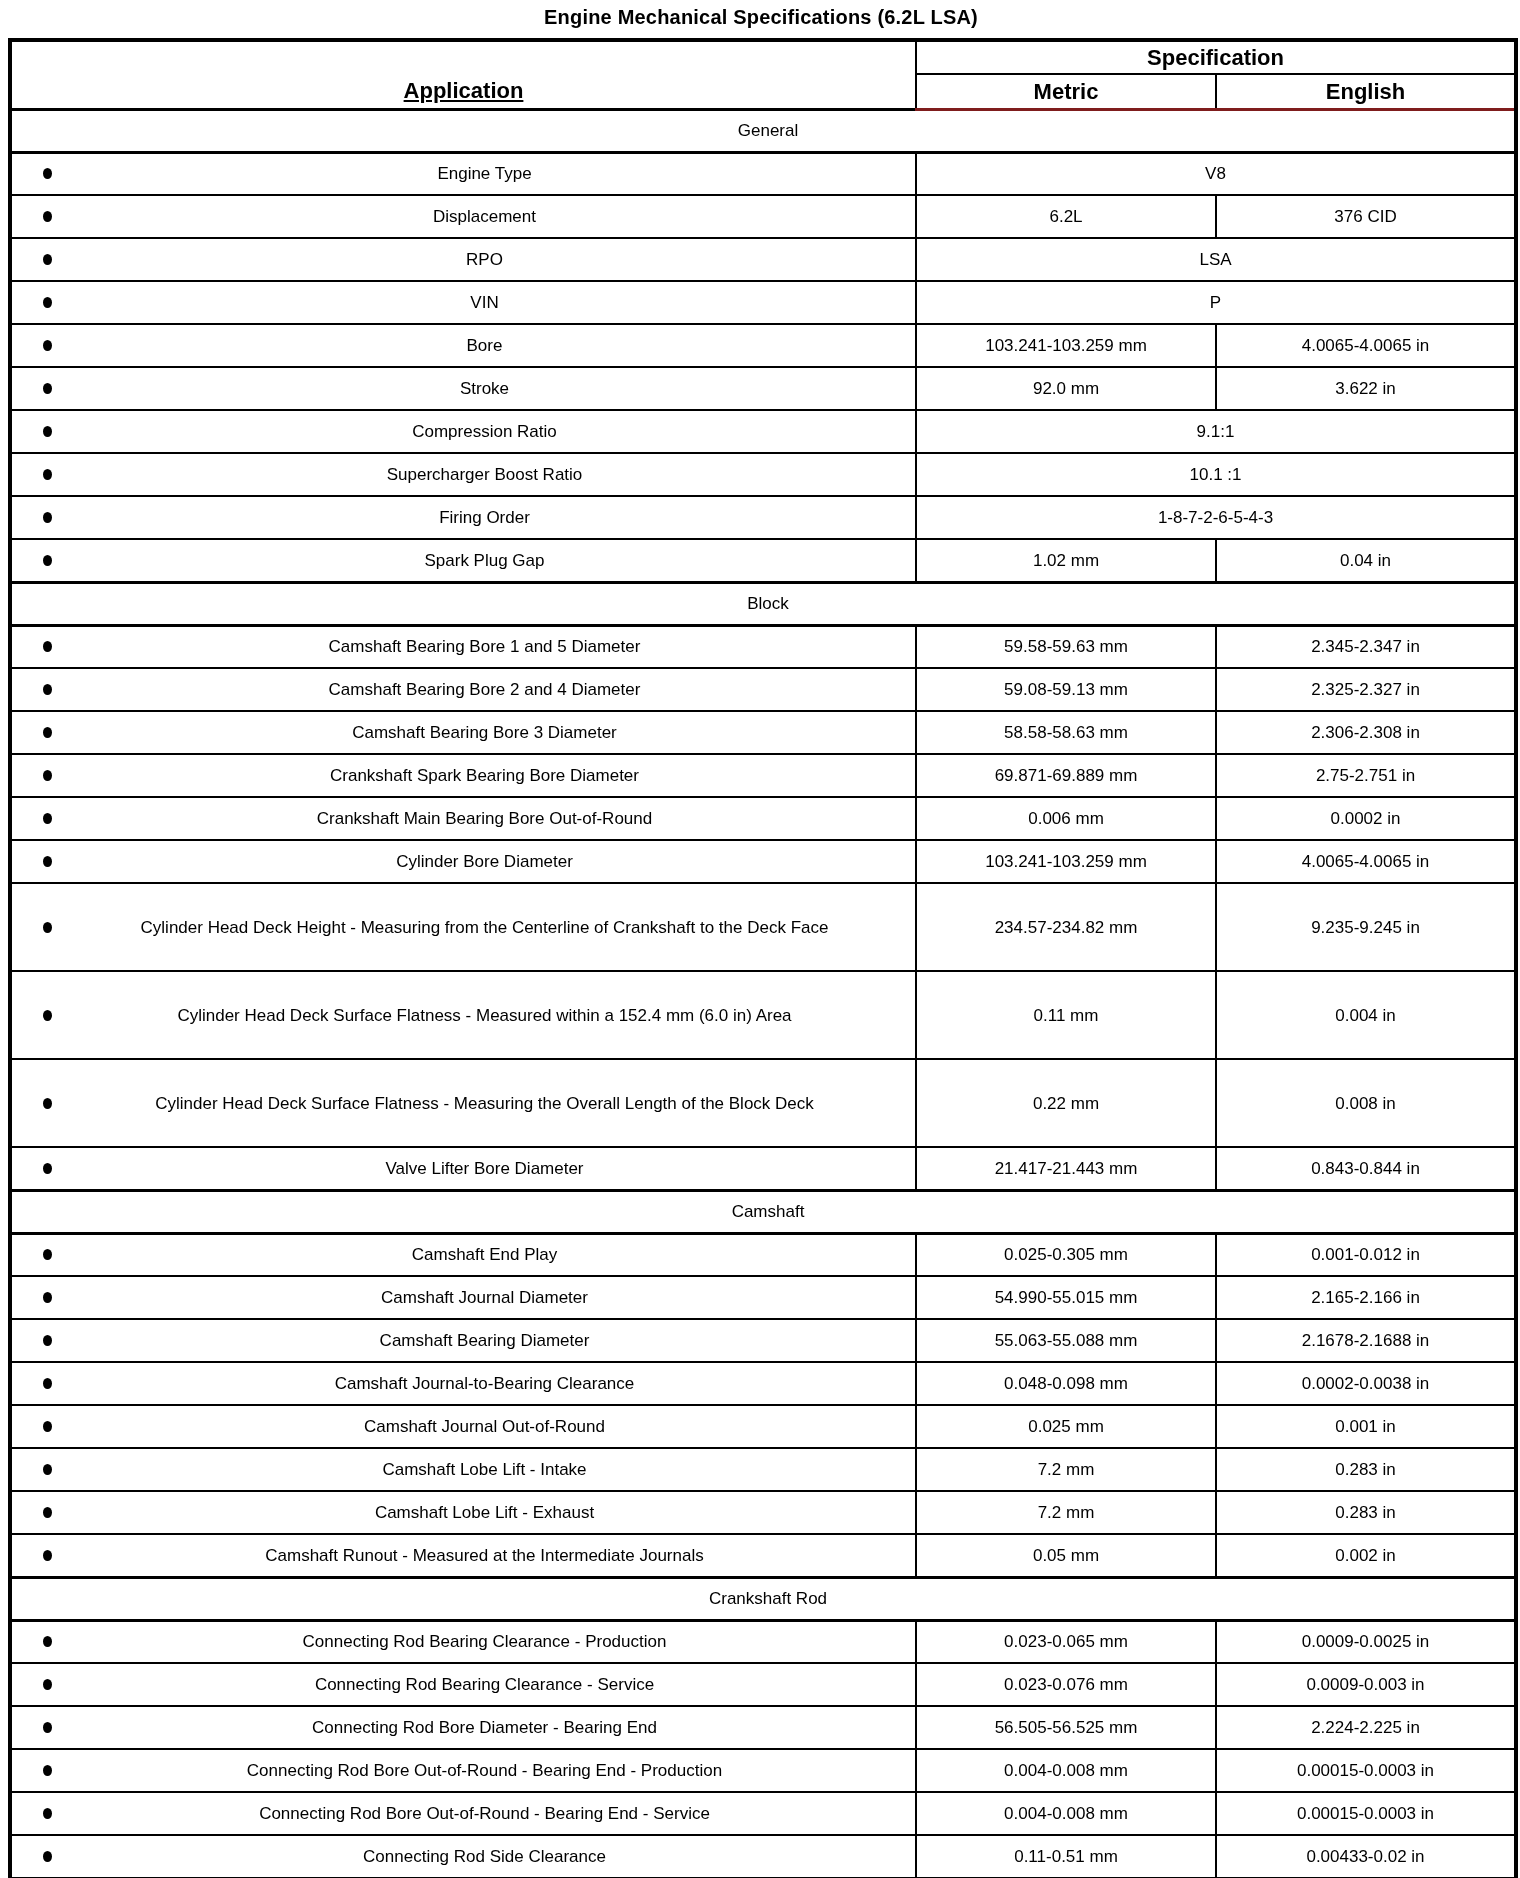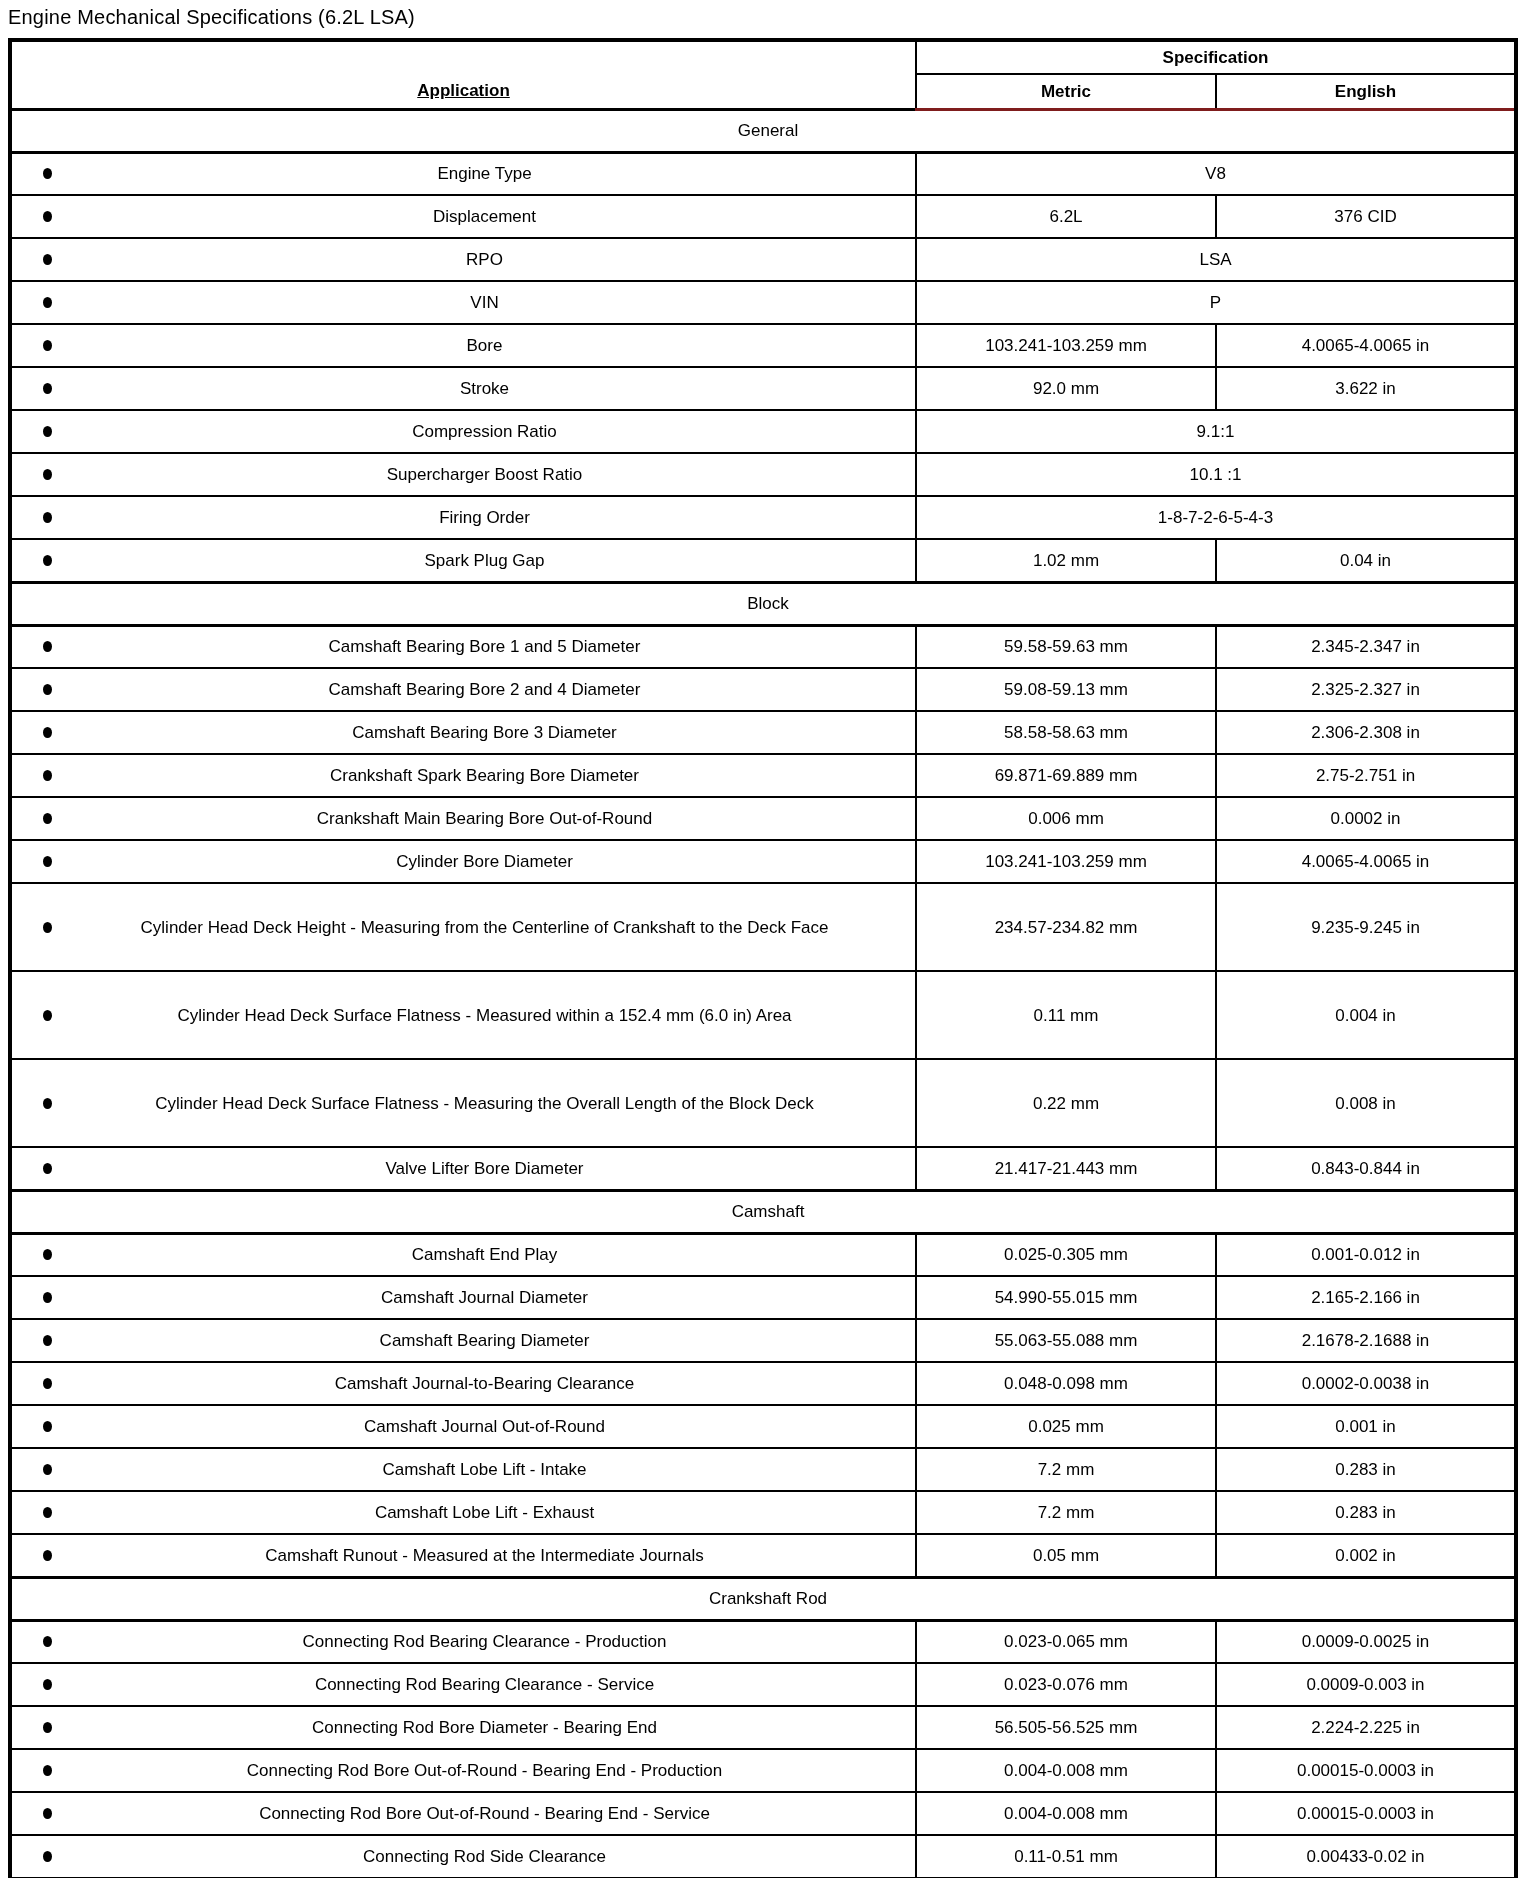--- a/index.html
+++ b/index.html
@@ -14,23 +14,23 @@
     background: #ffffff;
     font-family: "Liberation Sans", "DejaVu Sans", sans-serif;
     color: #000000;
     overflow: hidden;
   }
   .doc-title {
     position: absolute;
     top: 6px;
     left: 8px;
     width: 1506px;
-    text-align: left;
+    text-align: center;
     font-size: 20px;
-    font-weight: normal;
+    font-weight: bold;
     letter-spacing: 0.2px;
   }
   table.spec-table {
     position: absolute;
     top: 38px;
     left: 8px;
     width: 1506px;
     border-collapse: collapse;
     table-layout: fixed;
     border: 4px solid #000000;
@@ -42,21 +42,21 @@
   col.c-english { width: 300px; }
 
   th, td {
     border: 2px solid #000000;
     padding: 0;
     overflow: hidden;
   }
   thead th {
     font-weight: bold;
     text-align: center;
-    font-size: 17px;
+    font-size: 22px;
   }
   thead tr.h-row-1 { height: 34px; }
   thead tr.h-row-2 { height: 35px; }
   thead tr.h-row-2 th { border-bottom: 3px solid #7f1d1d; }
   th.app-h {
     vertical-align: bottom;
     padding-bottom: 7px;
     text-decoration: underline;
   }
 

